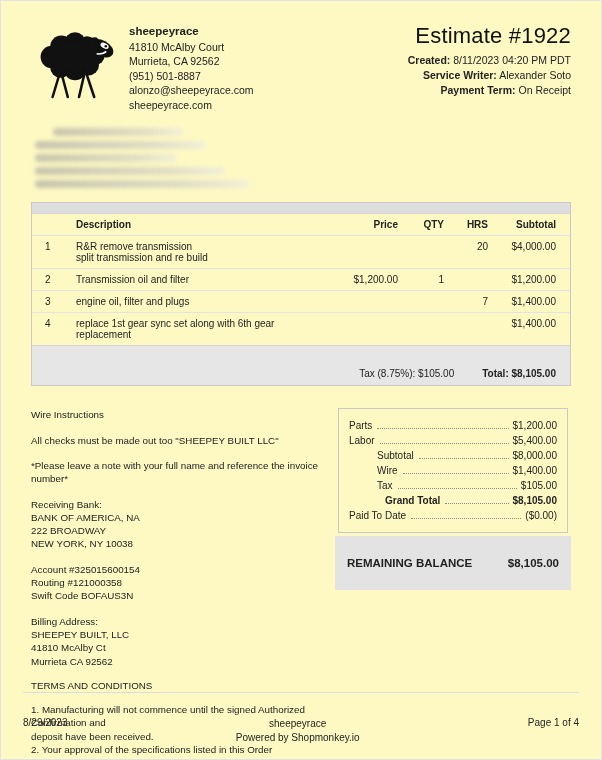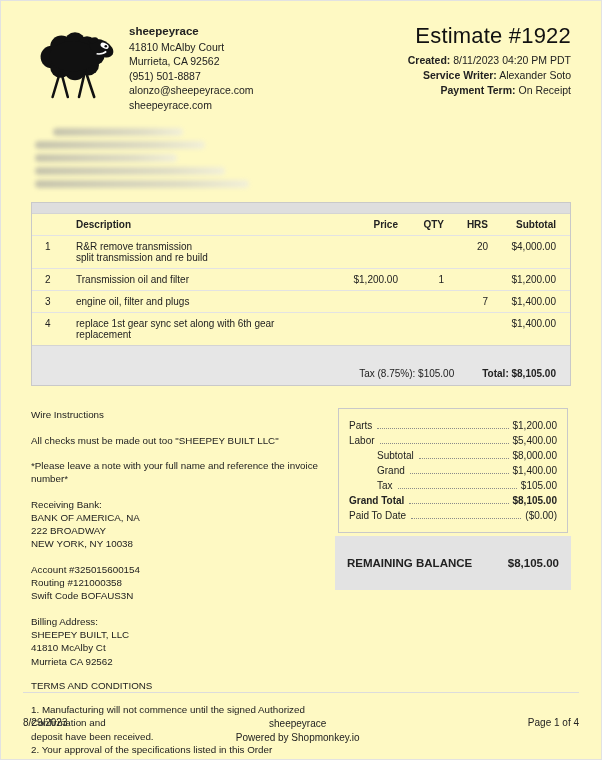--- a/index.html
+++ b/index.html
@@ -51,21 +51,21 @@
   .left-col { flex:1; padding-right:16px; }
   .para { font-size:9.8px; line-height:1.36; margin-bottom:12px; }
   .terms-block { max-width:345px; }
   .terms-title { font-size:9.8px; margin:2px 0 12px 0; }
   .terms-items { font-size:9.8px; line-height:1.36; }
 
   .right-col { width:236px; flex:0 0 auto; font-size:10px; }
   .summary-box { border:1px solid #c9c9c9; margin:0 3px; padding:9px 10px 9px 10px; }
   .srow { display:flex; align-items:baseline; line-height:1.5; }
   .srow.indent { padding-left:28px; }
-  .srow.bold { font-weight:bold; }
+  .srow.bold { font-weight:bold;margin-left:36px; }
   .leader { flex:1; border-bottom:1.5px dotted #8a8a8a; margin:0 4px 3px 5px; }
   .sval { white-space:nowrap; }
   .balance-band {
     margin-top:3px; background:#e3e3e3; padding:21px 12px;
     display:flex; justify-content:space-between; align-items:center;
     font-weight:bold; font-size:11.5px;
   }
 
   
   .footer {
@@ -239,21 +239,21 @@
           <span>Labor</span>
           <span class="leader"></span>
           <span class="sval">$5,400.00</span>
         </div>
         <div class="srow indent">
           <span>Subtotal</span>
           <span class="leader"></span>
           <span class="sval">$8,000.00</span>
         </div>
         <div class="srow indent">
-          <span>Grand</span>
+          <span>Wire</span>
           <span class="leader"></span>
           <span class="sval">$1,400.00</span>
         </div>
         <div class="srow indent">
           <span>Tax</span>
           <span class="leader"></span>
           <span class="sval">$105.00</span>
         </div>
         <div class="srow bold">
           <span>Grand Total</span>

